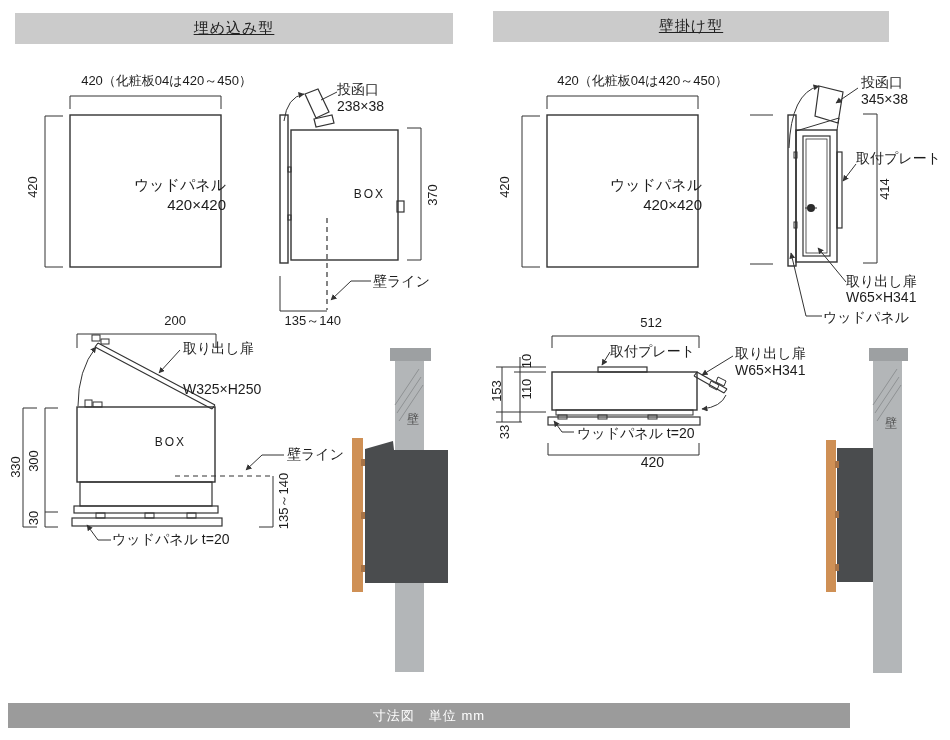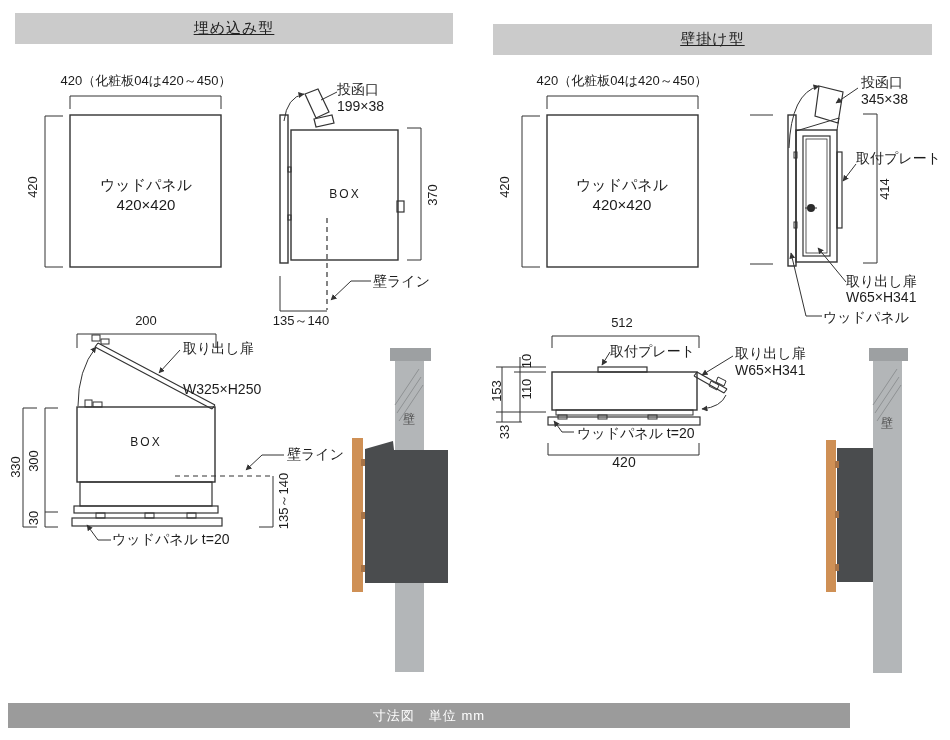--- a/index.html
+++ b/index.html
@@ -6,34 +6,34 @@
   #canvas { position:relative; width:950px; height:740px; background:#fff; overflow:hidden;
             font-family:"Liberation Sans", sans-serif; }
   svg.draw { position:absolute; left:0; top:0; }
   .bar { position:absolute; background:#cbcbcb; color:#222; font-size:15px;
          display:flex; align-items:center; justify-content:center; letter-spacing:1px;text-decoration:underline; }
   .foot { position:absolute; background:#9b9b9b; color:#ffffff; font-size:13px;
           display:flex; align-items:center; justify-content:center; letter-spacing:1px; }
   .lbl { position:absolute; font-size:14px; color:#1c1c1c; white-space:nowrap; line-height:1.1; }
   .sm  { font-size:13px; }
   .xs  { font-size:12px; }
-  .ctr { text-align:center; }
+  .ctr { text-align:right; }
   .big { font-size:12px; letter-spacing:2px; }
   .v   { display:flex; align-items:center; justify-content:center; transform:rotate(-90deg); }
   .wall-ch { color:#4a4a4a; }
 </style>
 </head>
 <body>
 
 <div id="canvas">
 
   <div class="bar" style="left:15px; top:13px; width:438px; height:31px;">
     <span>埋め込み型</span>
   </div>
-  <div class="bar" style="left:493px; top:24px; width:439px; height:31px;">
+  <div class="bar" style="left:493px; top:11px; width:396px; height:31px;">
     <span>壁掛け型</span>
   </div>
 
   <svg class="draw" width="950" height="740" viewBox="0 0 950 740">
     <defs>
       <marker id="ah" markerWidth="8" markerHeight="8" refX="5.5" refY="3" orient="auto">
         <path d="M0,0 L6,3 L0,6 z" fill="#333"></path>
       </marker>
     </defs>
 
@@ -161,21 +161,21 @@
       </g>
     </g>
   </svg>
 
   <div class="lbl sm ctr" style="left:40px; top:74px; width:212px;">420（化粧板04は420～450）</div>
   <div class="lbl sm v" style="left:13px; top:177px; width:40px; height:20px;">420</div>
   <div class="lbl ctr" style="left:66px; top:177px; width:160px; font-size:15px;">ウッドパネル</div>
   <div class="lbl ctr" style="left:66px; top:197px; width:160px; font-size:15px;">420×420</div>
 
   <div class="lbl" style="left:337px; top:82px;">投函口</div>
-  <div class="lbl" style="left:337px; top:99px;">199×38</div>
+  <div class="lbl" style="left:337px; top:99px;">238×38</div>
   <div class="lbl big ctr" style="left:305px; top:188px; width:80px;">BOX</div>
   <div class="lbl sm v" style="left:413px; top:185px; width:40px; height:20px;">370</div>
   <div class="lbl" style="left:373px; top:274px;">壁ライン</div>
   <div class="lbl sm ctr" style="left:261px; top:314px; width:80px;">135～140</div>
 
   <div class="lbl sm ctr" style="left:106px; top:314px; width:80px;">200</div>
   <div class="lbl" style="left:183px; top:341px;">取り出し扉</div>
   <div class="lbl" style="left:183px; top:358px;margin-top:24px;">W325×H250</div>
   <div class="lbl big ctr" style="left:106px; top:436px; width:80px;">BOX</div>
   <div class="lbl" style="left:287px; top:447px;">壁ライン</div>

